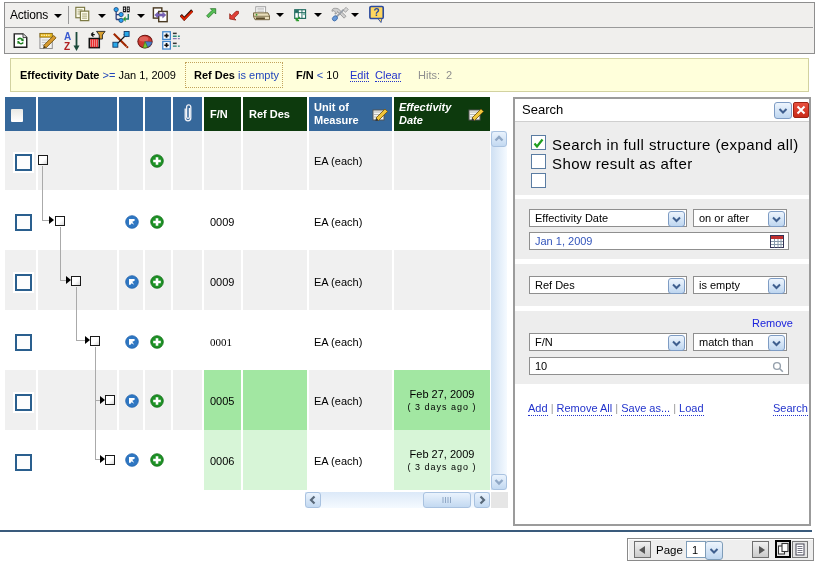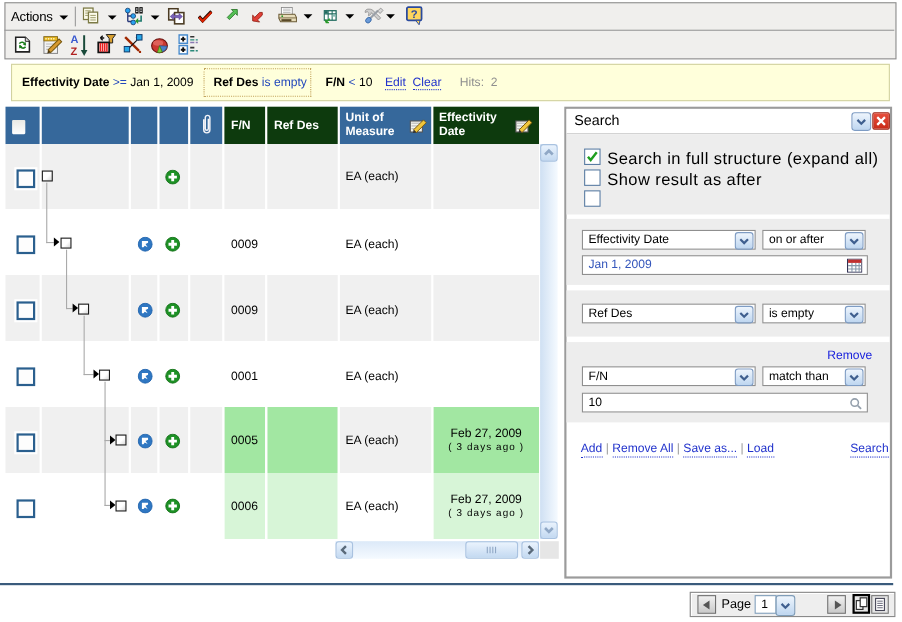--- a/index.html
+++ b/index.html
@@ -211,21 +211,21 @@
 <div class="hcell" style="left:309px;width:83px;">
     <div class="ht a" style="left:5px;top:4px;">Unit of<br>Measure</div>
     <svg class="a" style="left:63px;top:10px;" width="16" height="14" viewBox="0 0 16 14">
       <rect x="1" y="3" width="11" height="10" fill="#f4f4ee" stroke="#555" stroke-width="1"></rect>
       <path d="M2 5 h8 M2 7.5 h8 M2 10 h8" stroke="#aaa" stroke-width="0.8"></path>
       <path d="M4 11 L13 2 L15.5 4.5 L6.5 13.5 Z" fill="#f0c63c" stroke="#7a5a10" stroke-width="0.9"></path>
       <path d="M4 11 L6.5 13.5 L3.4 14 Z" fill="#333"></path>
     </svg>
   </div>
 <div class="hcell hgreen" style="left:394px;width:96px;">
-    <div class="ht a" style="left:5px;top:4px;">Effectivity<br>Date</div>
+    <div class="ht a" style="left:5px;top:4px;font-style:italic;">Effectivity<br>Date</div>
     <svg class="a" style="left:74px;top:10px;" width="16" height="14" viewBox="0 0 16 14">
       <rect x="1" y="3" width="11" height="10" fill="#f4f4ee" stroke="#555" stroke-width="1"></rect>
       <path d="M2 5 h8 M2 7.5 h8 M2 10 h8" stroke="#aaa" stroke-width="0.8"></path>
       <path d="M4 11 L13 2 L15.5 4.5 L6.5 13.5 Z" fill="#f0c63c" stroke="#7a5a10" stroke-width="0.9"></path>
       <path d="M4 11 L6.5 13.5 L3.4 14 Z" fill="#333"></path>
     </svg>
   </div>
 <div class="row gray" style="top:131px;height:59px;"></div>
 <div class="row white" style="top:190px;height:60px;"></div>
 <div class="row gray" style="top:250px;height:60px;"></div>
@@ -318,21 +318,21 @@
     <circle cx="7" cy="7" r="6.3" fill="#2f77c2" stroke="#2063ad" stroke-width="0.8"></circle>
     <path d="M4 4 h5.6 v1.7 l-2.3 1.1 1.9 2.9 -2.6 -1.4 -1.1 1.5 h-1.5 Z" fill="#fff"></path>
   </svg>
 <svg class="a" style="left:150px;top:453px;" width="14" height="14" viewBox="0 0 14 14">
     <circle cx="7" cy="7" r="6.3" fill="#1d9125" stroke="#127017" stroke-width="0.8"></circle>
     <path d="M7 3.2 V10.8 M3.2 7 H10.8" stroke="#fff" stroke-width="2.6"></path>
   </svg>
 
 <div class="fn" style="left:210px;top:216px;">0009</div>
 <div class="fn" style="left:210px;top:276px;">0009</div>
-<div class="fn" style="left:210px;top:336px;">0001</div>
+<div class="fn" style="left:210px;top:336px;font-family:Liberation Serif, serif;">0001</div>
 <div class="fn" style="left:210px;top:395px;">0005</div>
 <div class="fn" style="left:210px;top:455px;">0006</div>
 <div class="fn" style="left:314px;top:155px;">EA (each)</div>
 <div class="fn" style="left:314px;top:216px;">EA (each)</div>
 <div class="fn" style="left:314px;top:276px;">EA (each)</div>
 <div class="fn" style="left:314px;top:336px;">EA (each)</div>
 <div class="fn" style="left:314px;top:395px;">EA (each)</div>
 <div class="fn" style="left:314px;top:455px;">EA (each)</div>
 <div class="fn" style="left:394px;top:388px;width:96px;text-align:center;">Feb 27, 2009<br><span style="font-size:9px;letter-spacing:1px;">( 3 days ago )</span></div>
 <div class="fn" style="left:394px;top:448px;width:96px;text-align:center;">Feb 27, 2009<br><span style="font-size:9px;letter-spacing:1px;">( 3 days ago )</span></div>

